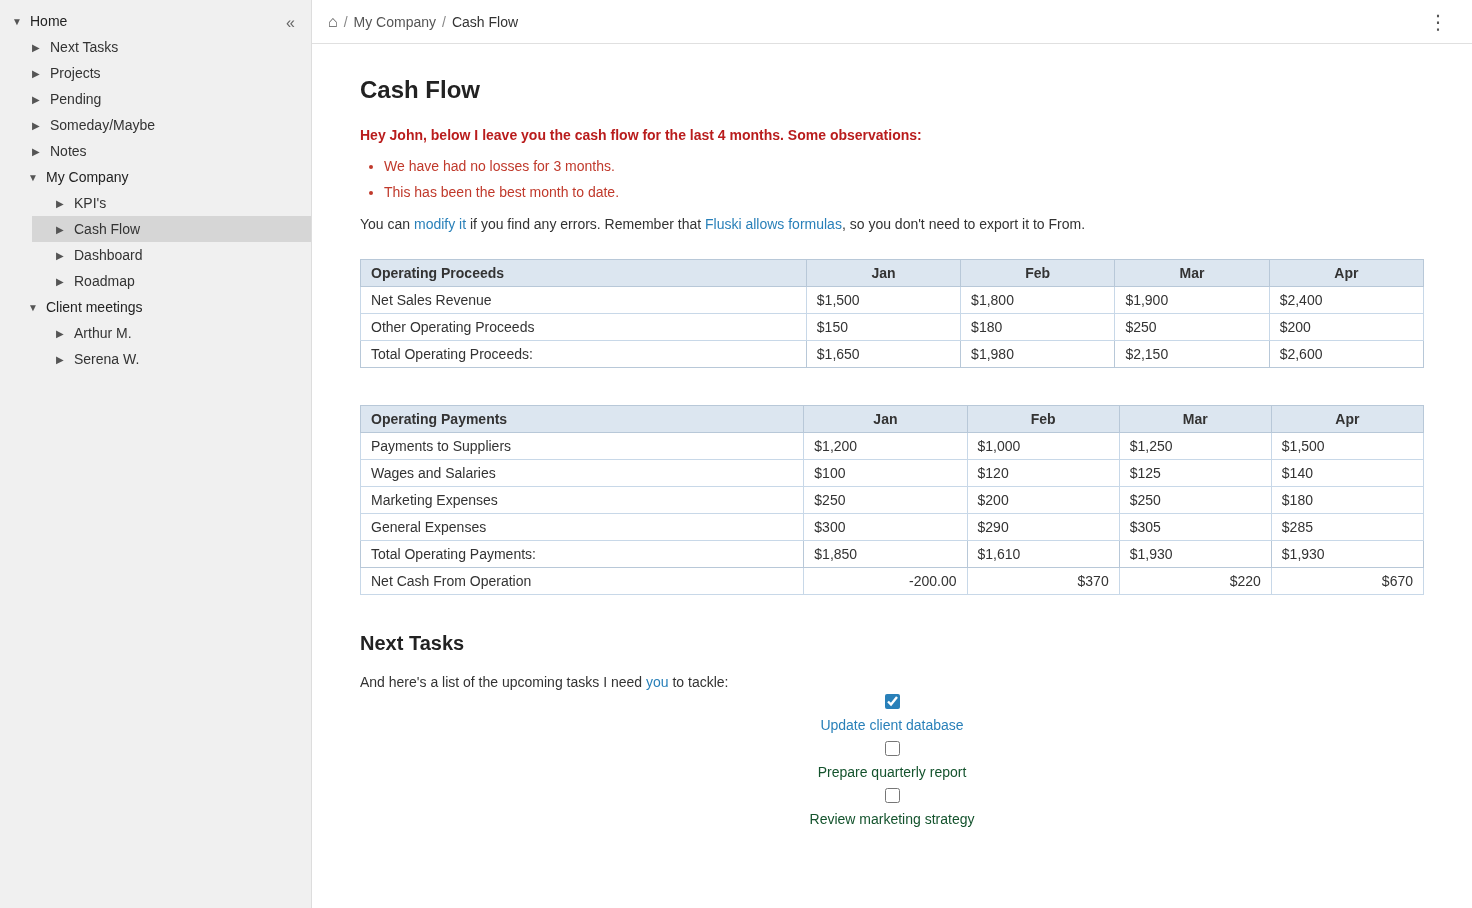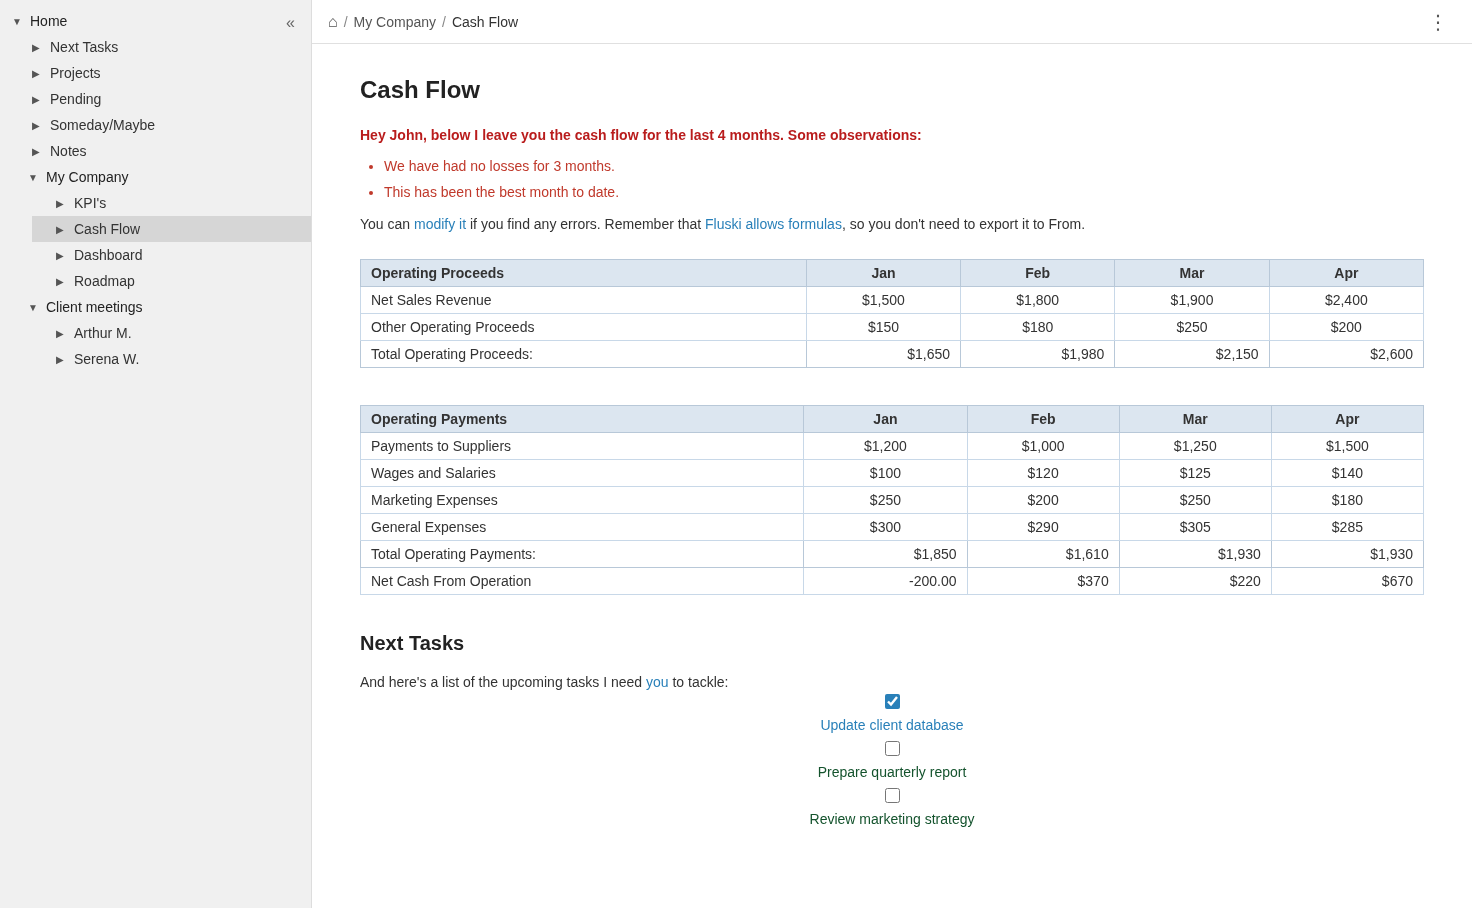--- a/index.html
+++ b/index.html
@@ -149,25 +149,25 @@
       padding: 5px 10px;
       border: 1px solid #b8c8d8;
     }
     .cf-table .header-row td {
       background: #dce6f0;
       font-weight: 600;
       text-align: center;
     }
     .cf-table .header-row td:first-child { text-align: left; }
     .cf-table .data-row td:first-child { text-align: left; }
-    .cf-table .data-row td { text-align: center; border: 1px solid #c8d8e8; }
+    .cf-table .data-row td { text-align: left; border: 1px solid #c8d8e8; }
     .cf-table .data-row td:first-child { text-align: left; }
     .cf-table .total-row td {
       border: 1px solid #b8c8d8;
-      text-align: right;
+      text-align: left;
     }
     .cf-table .total-row td:first-child { text-align: left; }
     .cf-table .net-row td {
       font-weight: 400;
       border: 1px solid #c8d8e8;
       text-align: right;
     }
     .cf-table .net-row td:first-child { text-align: left; }
 
     

